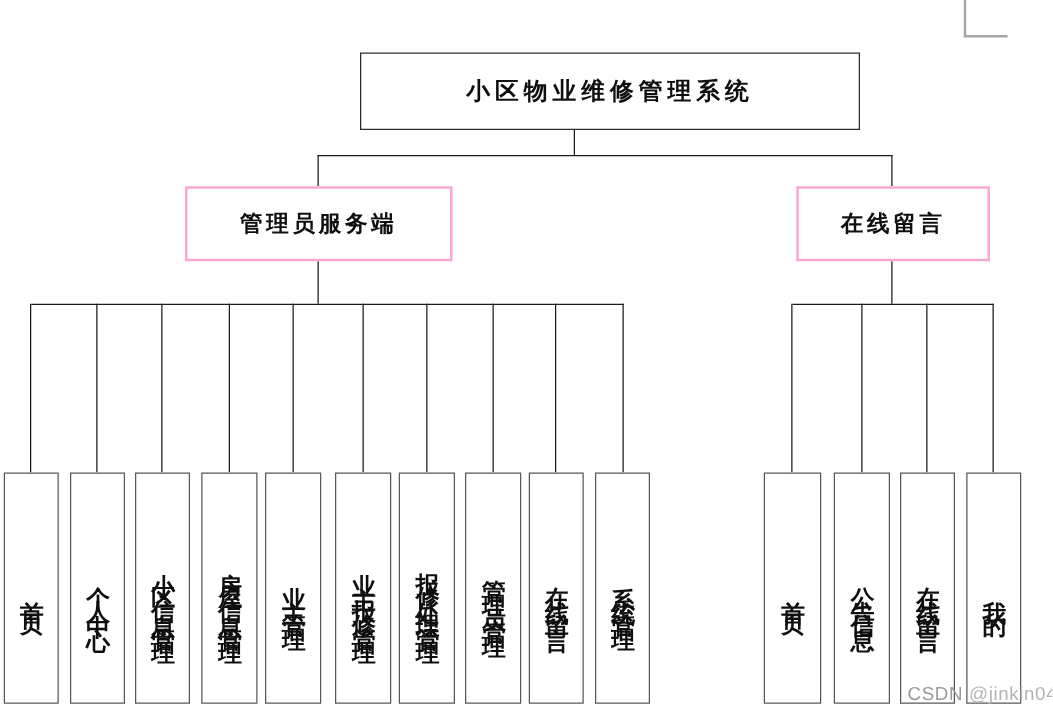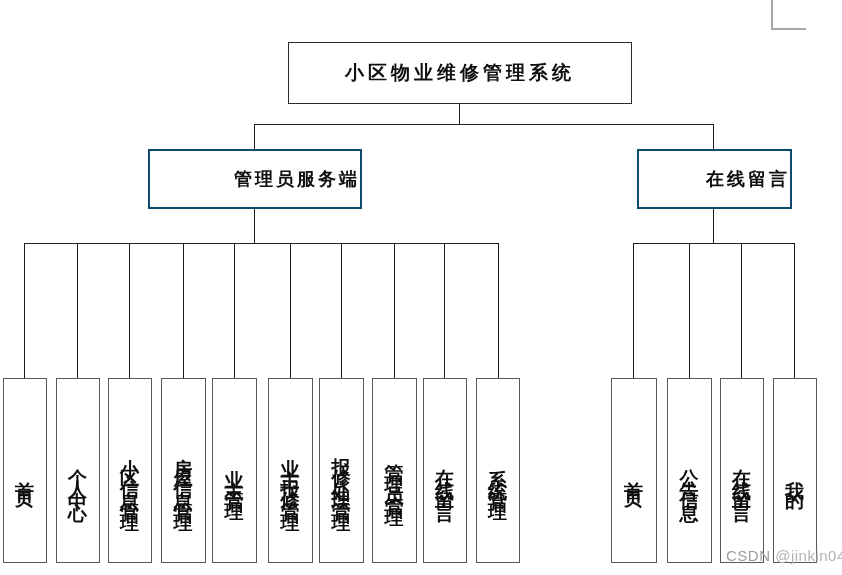--- a/index.html
+++ b/index.html
@@ -14,27 +14,27 @@
   
   .node{
     position:absolute;
     background:#ffffff;
     display:flex;align-items:center;justify-content:center;
     box-sizing:border-box;
     font-weight:600;
     color:#0f0f0f;
   }
   .node-root{
-    left:288px;top:42px;width:344px;height:62px;
+    left:288px;top:42px;width:400px;height:62px;
     border:1.5px solid #2b2b2b;
     font-size:19px;letter-spacing:4px;
   }
   .node-l2{
-    border:2px solid #0c4a6e;
-    font-size:18px;letter-spacing:3px;justify-content:flex-end;
+    border:2px solid #f9a8d4;
+    font-size:18px;letter-spacing:3px;
   }
   .node-admin{left:148px;top:149px;width:214px;height:60px;}
   .node-wechat{left:637px;top:149px;width:155px;height:60px;}
   .leaf{
     position:absolute;top:378px;height:185px;
     background:#ffffff;
     border:1.5px solid #585858;
     box-sizing:border-box;
     display:flex;align-items:center;justify-content:center;
   }

